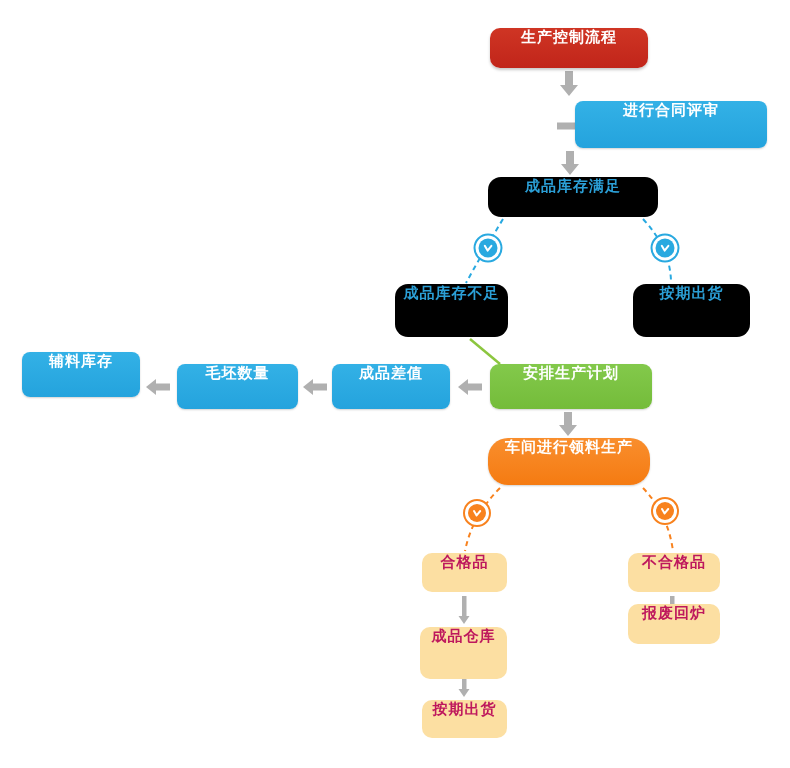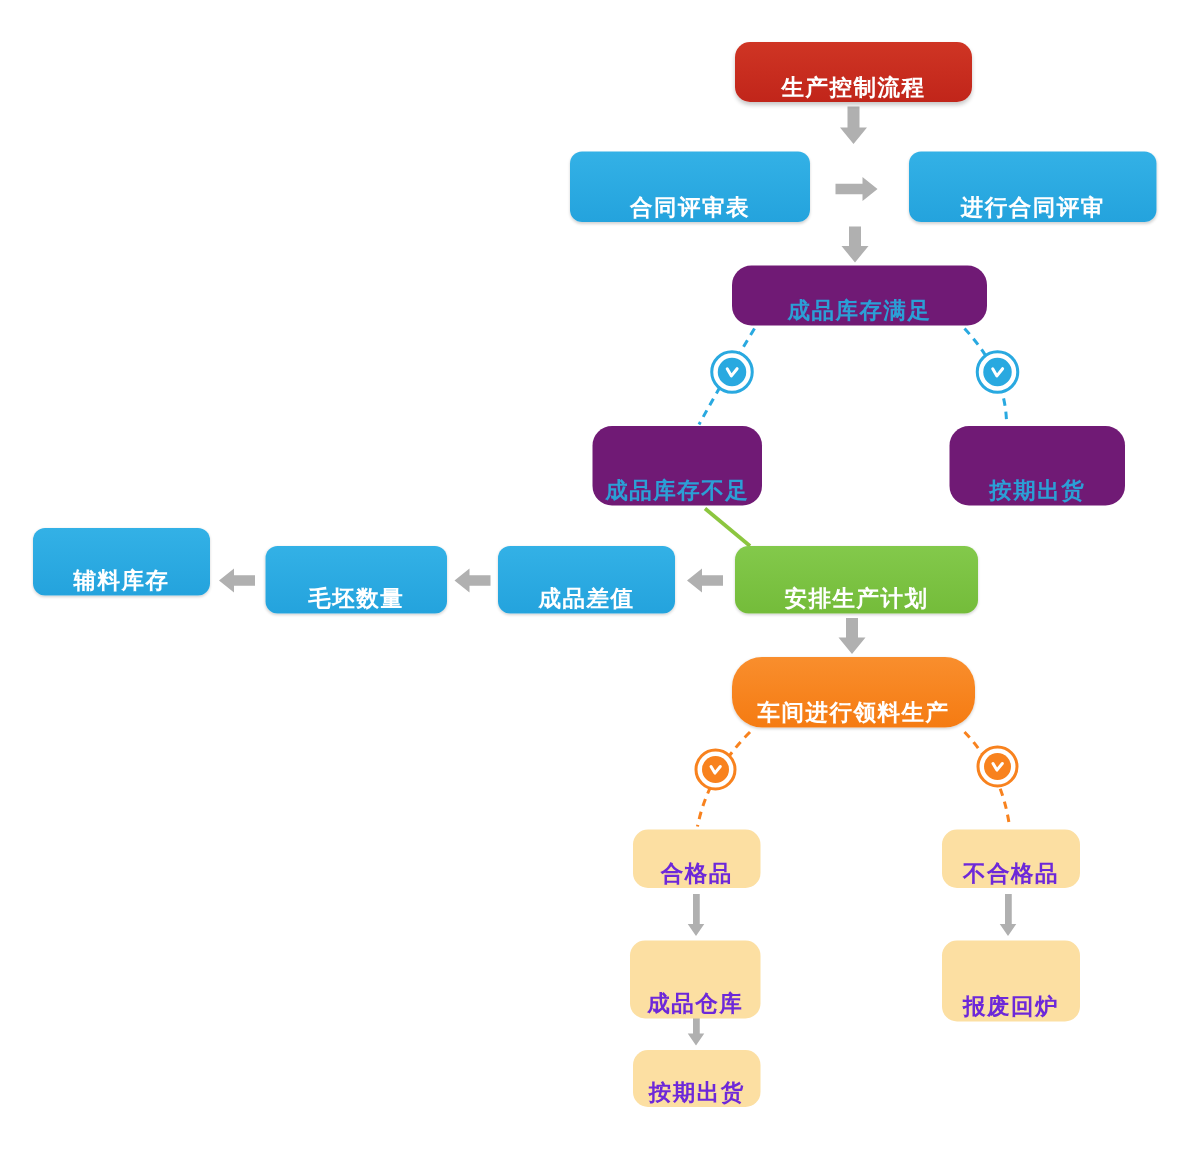--- a/index.html
+++ b/index.html
@@ -1,31 +1,31 @@
 <!DOCTYPE html>
 <html><head>
 <meta charset="utf-8">
 <style>
   html,body{margin:0;padding:0;background:#fff;}
   #stage{position:relative;width:790px;height:768px;background:#ffffff;overflow:hidden;
          font-family:"Liberation Sans","DejaVu Sans",sans-serif;}
   #wires{position:absolute;left:0;top:0;width:790px;height:768px;}
-  .node{position:absolute;display:flex;align-items:flex-end;justify-content:center;
+  .node{position:absolute;display:flex;align-items:flex-start;justify-content:center;
         font-weight:bold;font-size:15px;letter-spacing:1px;border-radius:8px;
         box-sizing:border-box;white-space:nowrap;}
   .red{background:linear-gradient(#cf3524,#c1251a);color:#ffffff;border-radius:10px;
        box-shadow:0 2px 3px rgba(0,0,0,.22);}
   .blue{background:linear-gradient(#33b1e6,#24a3dd);color:#ffffff;
         box-shadow:0 1px 2px rgba(0,0,0,.18);}
-  .lightblue{background:#701a75;color:#2b9fd6;border-radius:13px;}
+  .lightblue{background:#000000;color:#2b9fd6;border-radius:13px;}
   .green{background:linear-gradient(#83c94b,#74bc3a);color:#ffffff;border-radius:9px;
          box-shadow:0 1px 2px rgba(0,0,0,.18);}
   .orange{background:linear-gradient(#f98e2d,#f57b12);color:#ffffff;border-radius:20px;
           box-shadow:0 1px 2px rgba(0,0,0,.18);}
-  .tan{background:#fcdfa2;color:#6d28d9;border-radius:10px;font-family:Liberation Mono, monospace;}
+  .tan{background:#fcdfa2;color:#be185d;border-radius:10px;font-family:Liberation Mono, monospace;}
 </style>
 </head>
 <body>
 
 <div id="stage">
 
   <svg id="wires" viewBox="0 0 790 768">
 
     <path fill="#b0b0b0" d="M 565 71 L 573 71 L 573 85 L 578 85 L 569 96 L 560 85 L 565 85 Z"></path>
     <path fill="#b0b0b0" d="M 557 122.5 L 575 122.5 L 575 118 L 585 126 L 575 134 L 575 129.5 L 557 129.5 Z"></path>
@@ -65,25 +65,22 @@
       <circle r="13" fill="#ffffff" stroke="#f8821e" stroke-width="2"></circle>
       <circle r="9" fill="#f8821e"></circle>
       <path d="M -3 -2 L -0.4 2.4 L 3.2 -2" fill="none" stroke="#ffffff" stroke-width="2" stroke-linecap="round" stroke-linejoin="round"></path>
     </g>
   </svg>
 
   <div class="node red" style="left:490px;top:28px;width:158px;height:40px">
     <span>生产控制流程</span>
   </div>
 
-  <div class="node blue" style="left:380px;top:101px;width:160px;height:47px">
-    <span>合同评审表</span>
-  </div>
 
-  <div class="node blue" style="left:606px;top:101px;width:165px;height:47px">
+  <div class="node blue" style="left:575px;top:101px;width:192px;height:47px">
     <span>进行合同评审</span>
   </div>
 
   <div class="node lightblue" style="left:488px;top:177px;width:170px;height:40px">
     <span>成品库存满足</span>
   </div>
 
   <div class="node lightblue" style="left:395px;top:284px;width:113px;height:53px">
     <span>成品库存不足</span>
   </div>
@@ -117,21 +114,21 @@
   </div>
 
   <div class="node tan" style="left:628px;top:553px;width:92px;height:39px">
     <span>不合格品</span>
   </div>
 
   <div class="node tan" style="left:420px;top:627px;width:87px;height:52px">
     <span>成品仓库</span>
   </div>
 
-  <div class="node tan" style="left:628px;top:627px;width:92px;height:54px">
+  <div class="node tan" style="left:628px;top:604px;width:92px;height:40px">
     <span>报废回炉</span>
   </div>
 
   <div class="node tan" style="left:422px;top:700px;width:85px;height:38px">
     <span>按期出货</span>
   </div>
 
 </div>
 
 </body></html>

